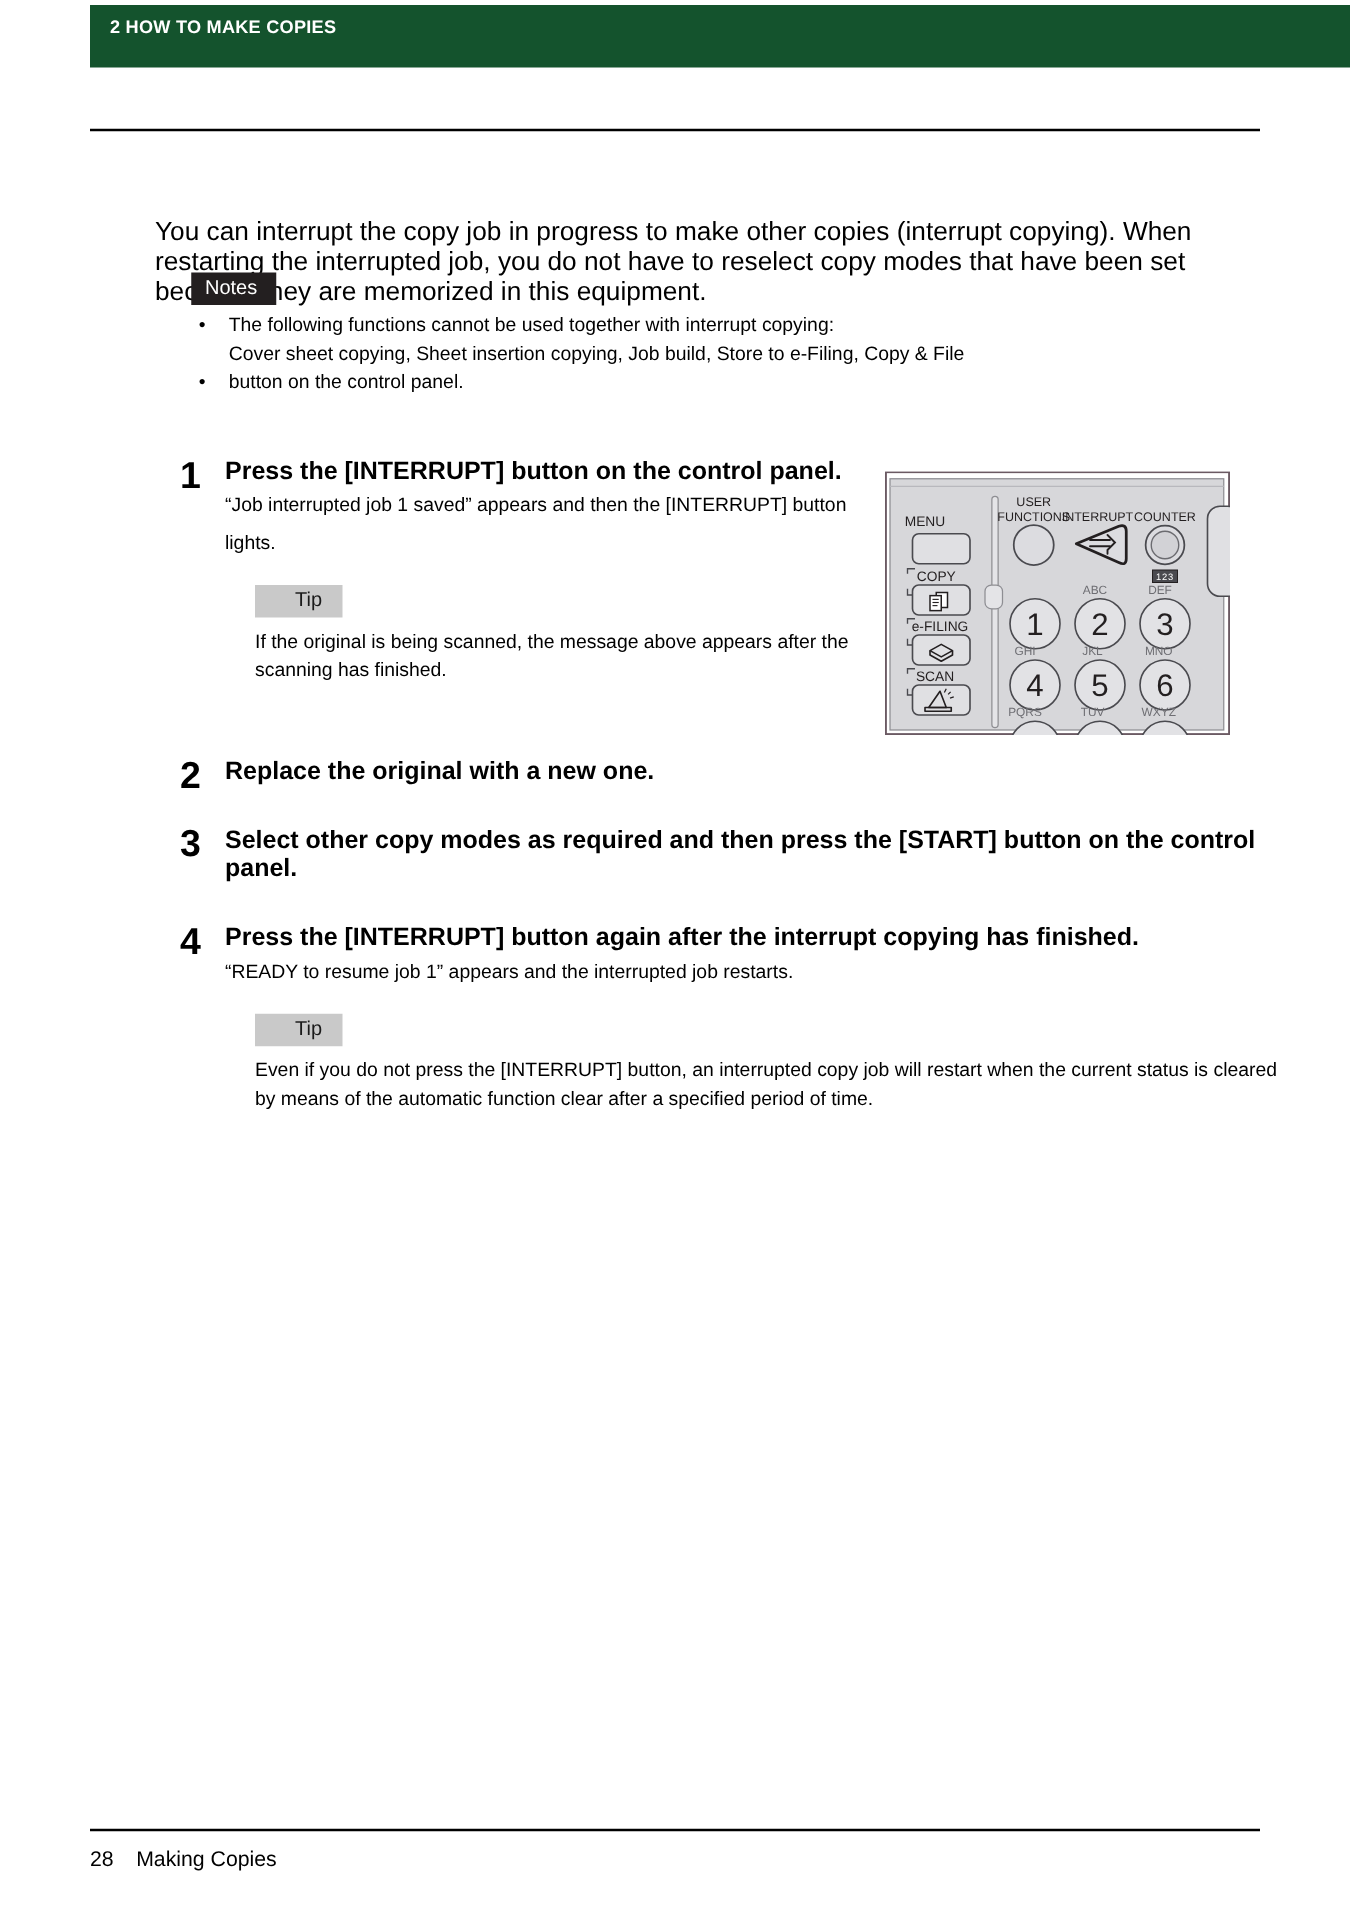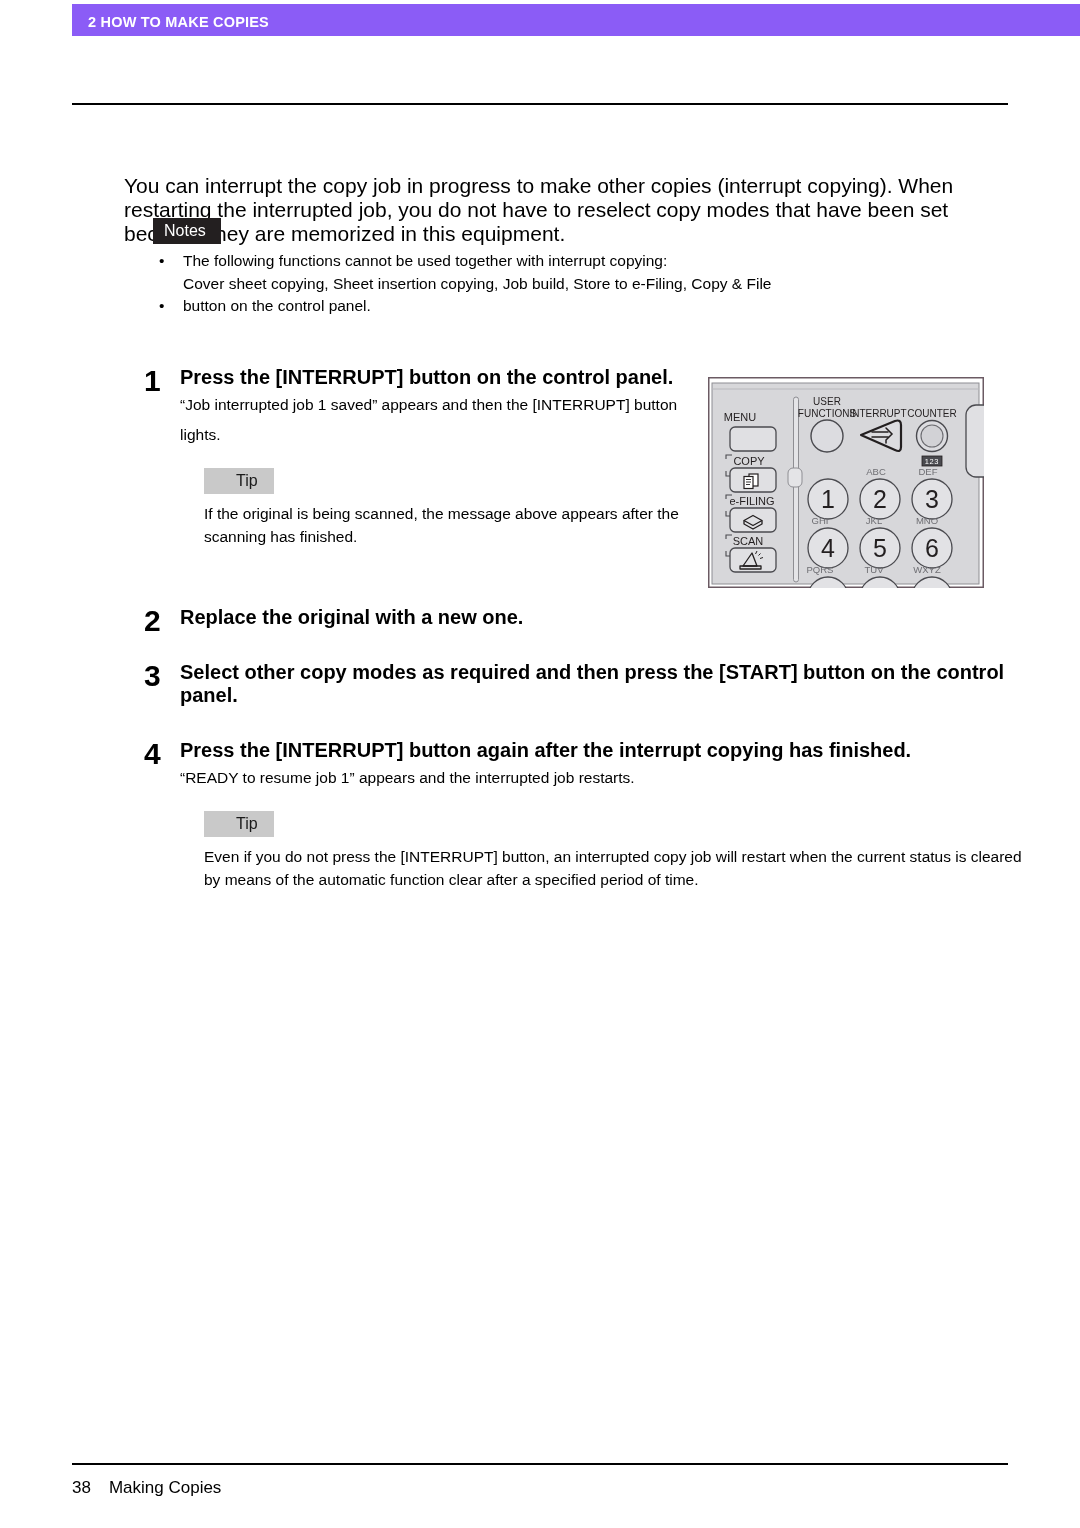--- a/index.html
+++ b/index.html
@@ -15,22 +15,22 @@
     color: #000000;
     overflow: hidden;
   }
 
   
   .chapter-bar {
     position: absolute;
     left: 72px;
     top: 4px;
     right: 0;
-    height: 32px;
-    background: #8b5cf6;
+    height: 50px;
+    background: #14532d;
   }
   .chapter-bar-label {
     position: absolute;
     left: 16px;
     top: 10px;
     font-size: 14.5px;
     font-weight: bold;
     letter-spacing: 0.2px;
     color: #ffffff;
     white-space: nowrap;
@@ -354,16 +354,16 @@
       <div class="step-body">“READY to resume job 1” appears and the interrupted job restarts.</div>
       <div style="margin-top:18px; margin-left:24px;">
         <div class="tip-badge">Tip</div>
         <div class="tip-body" style="width:830px;">Even if you do not press the [INTERRUPT] button, an interrupted copy job will restart when the current status is cleared by means of the automatic function clear after a specified period of time.</div>
       </div>
     </div>
   </div>
 
   <div class="rule-bottom"></div>
   <div class="footer">
-    <span class="pg">38</span><span>Making Copies</span>
+    <span class="pg">28</span><span>Making Copies</span>
   </div>
 
 </div>
 
 </body></html>

